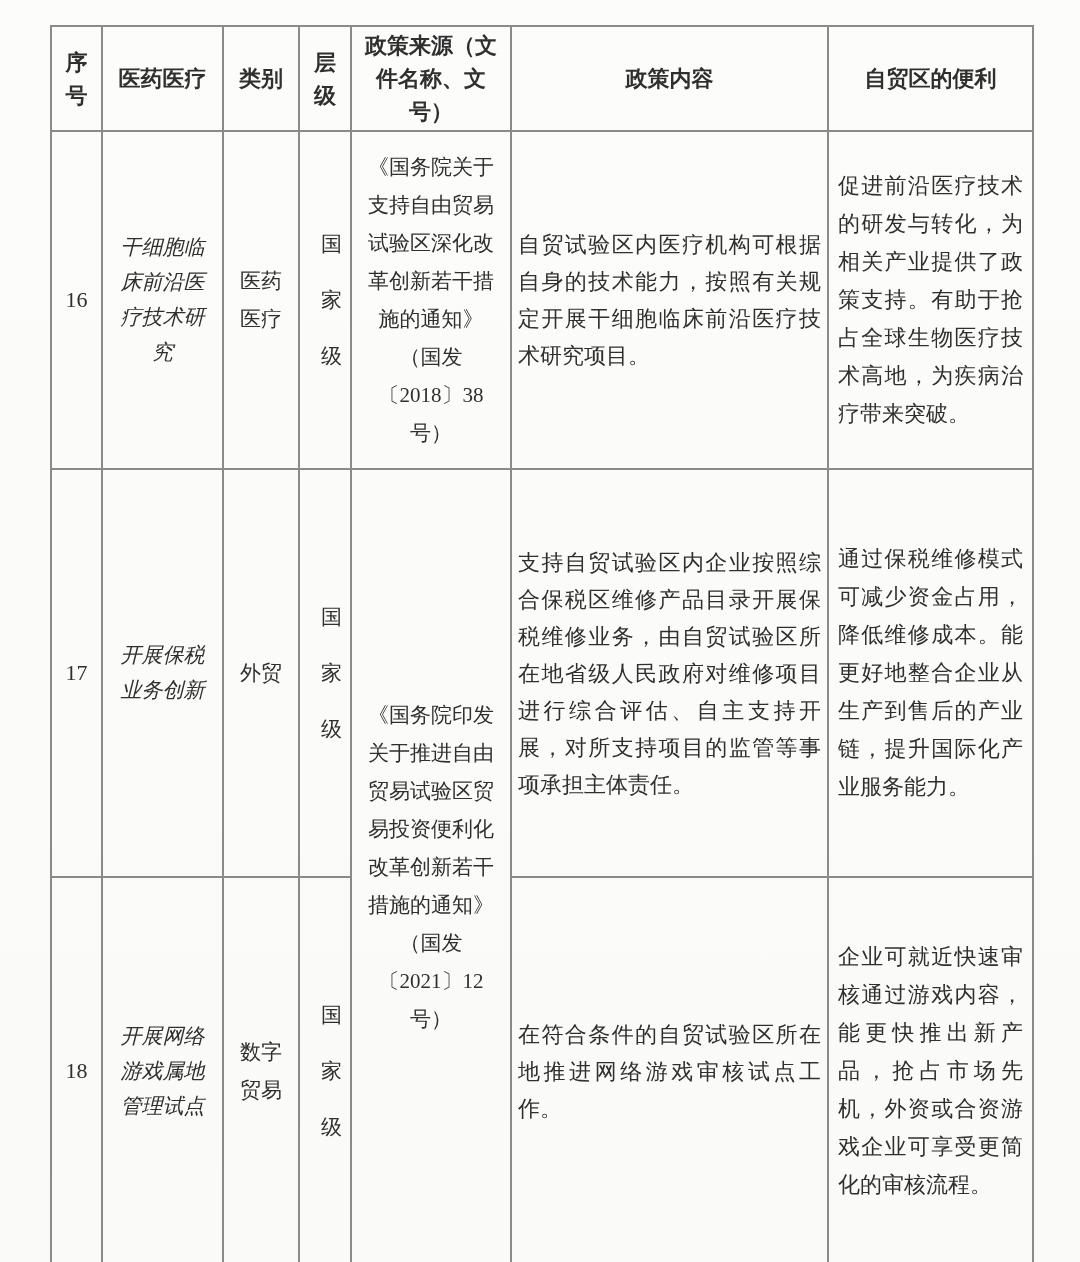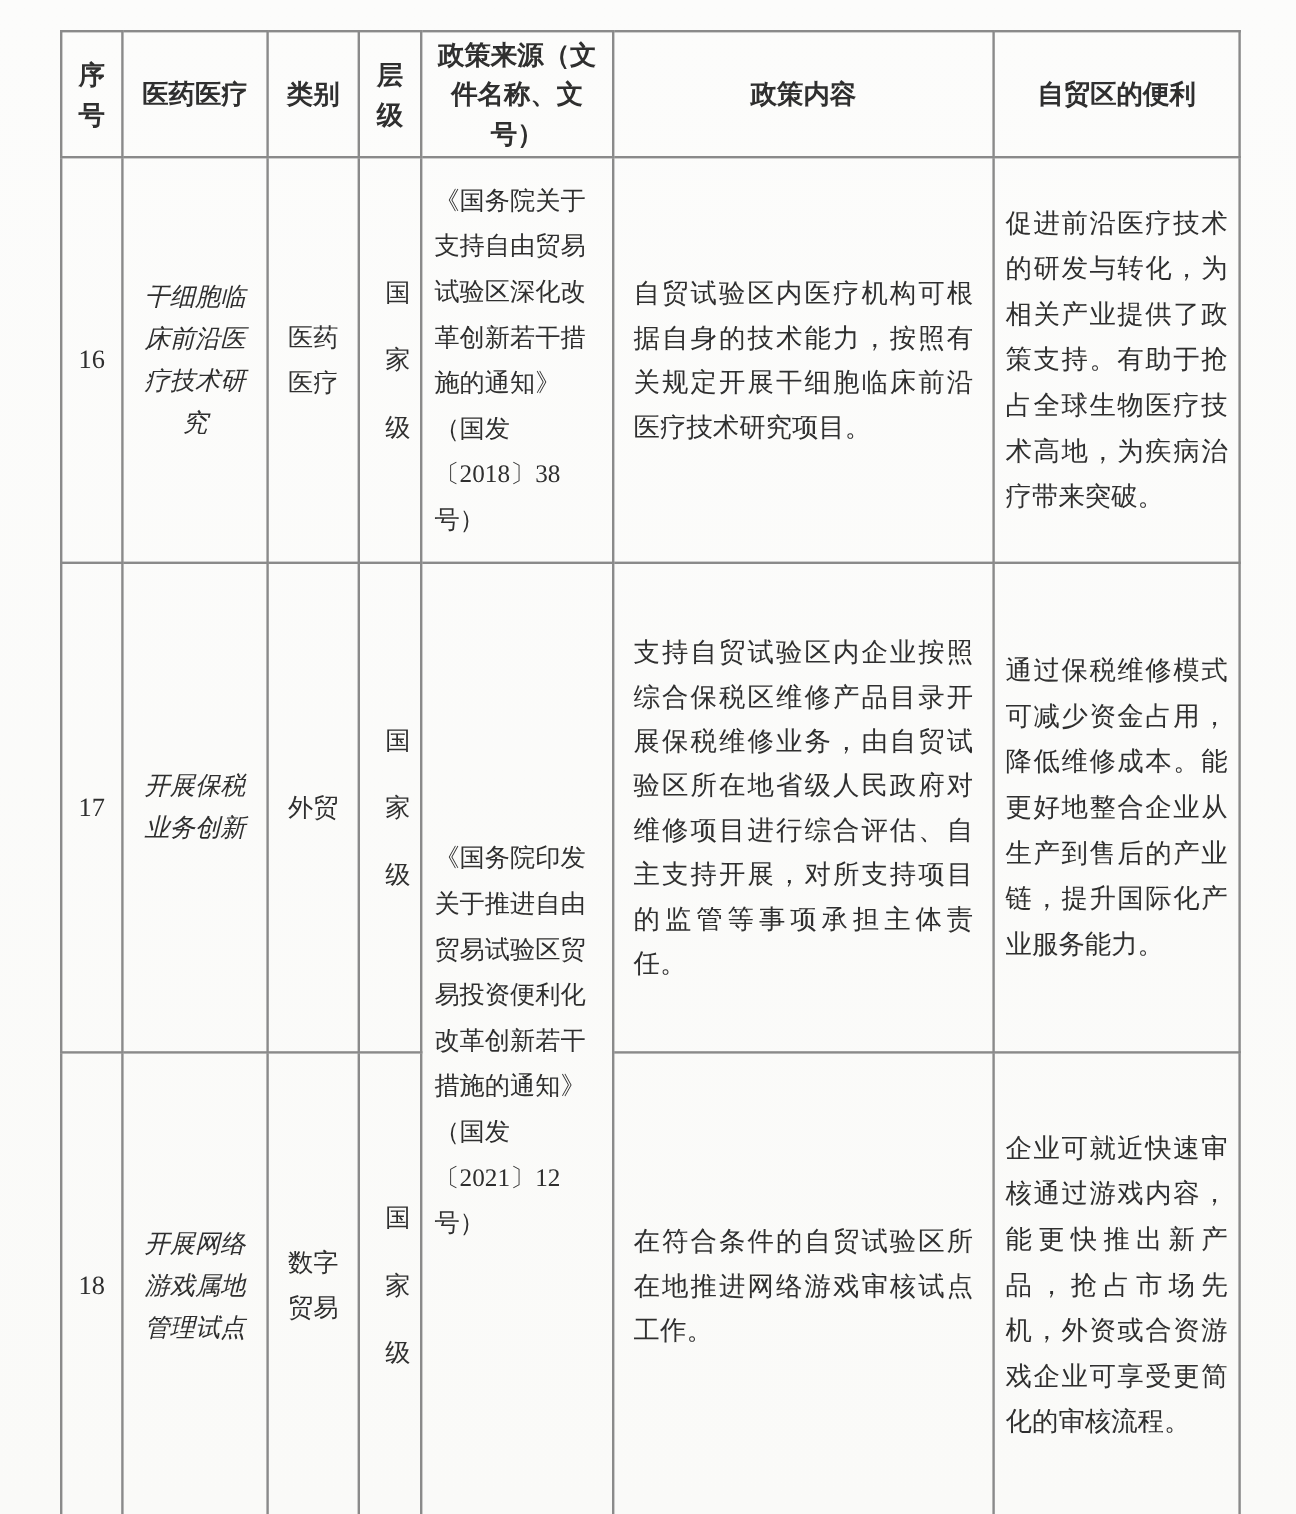--- a/index.html
+++ b/index.html
@@ -72,29 +72,30 @@
   }
   td.lvl-cell {
     font-size: 21px;
     line-height: 56px;
     text-align: right;
     padding: 0 8px;
   }
   td.src-cell {
     font-size: 21px;
     line-height: 38px;
+    text-align: center;
     padding: 0 10px;
     margin-left: 38px;
   }
   td.content-cell {
     font-size: 22px;
     line-height: 37px;
     text-align: justify;
     text-justify: inter-character;
-    padding: 6px 16px;
+    padding: 6px 6px;
   }
   td.benefit-cell {
     font-size: 22px;
     line-height: 38px;
     text-align: justify;
     text-justify: inter-character;
     padding: 6px 9px;
     border-radius: 30px;
   }
 </style>

